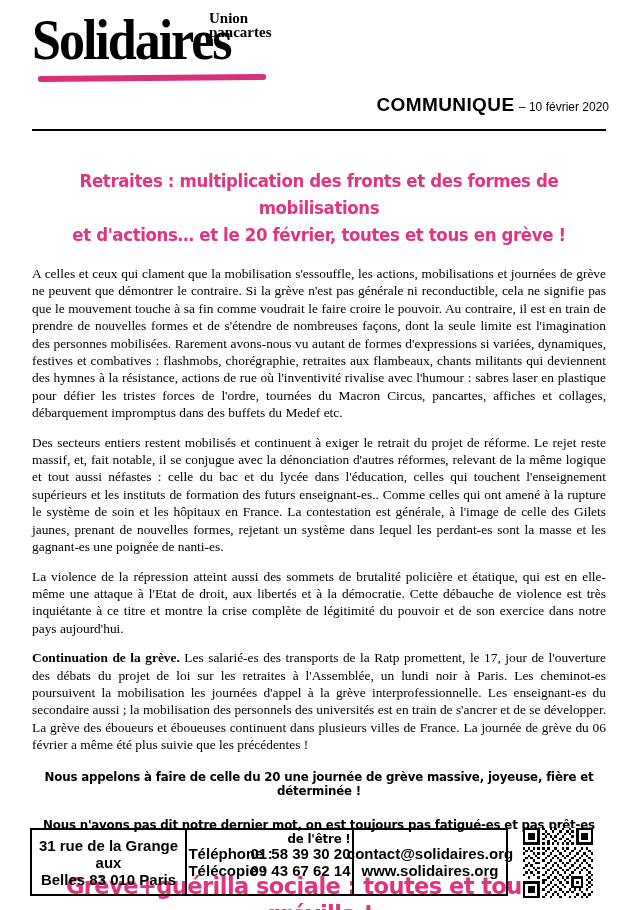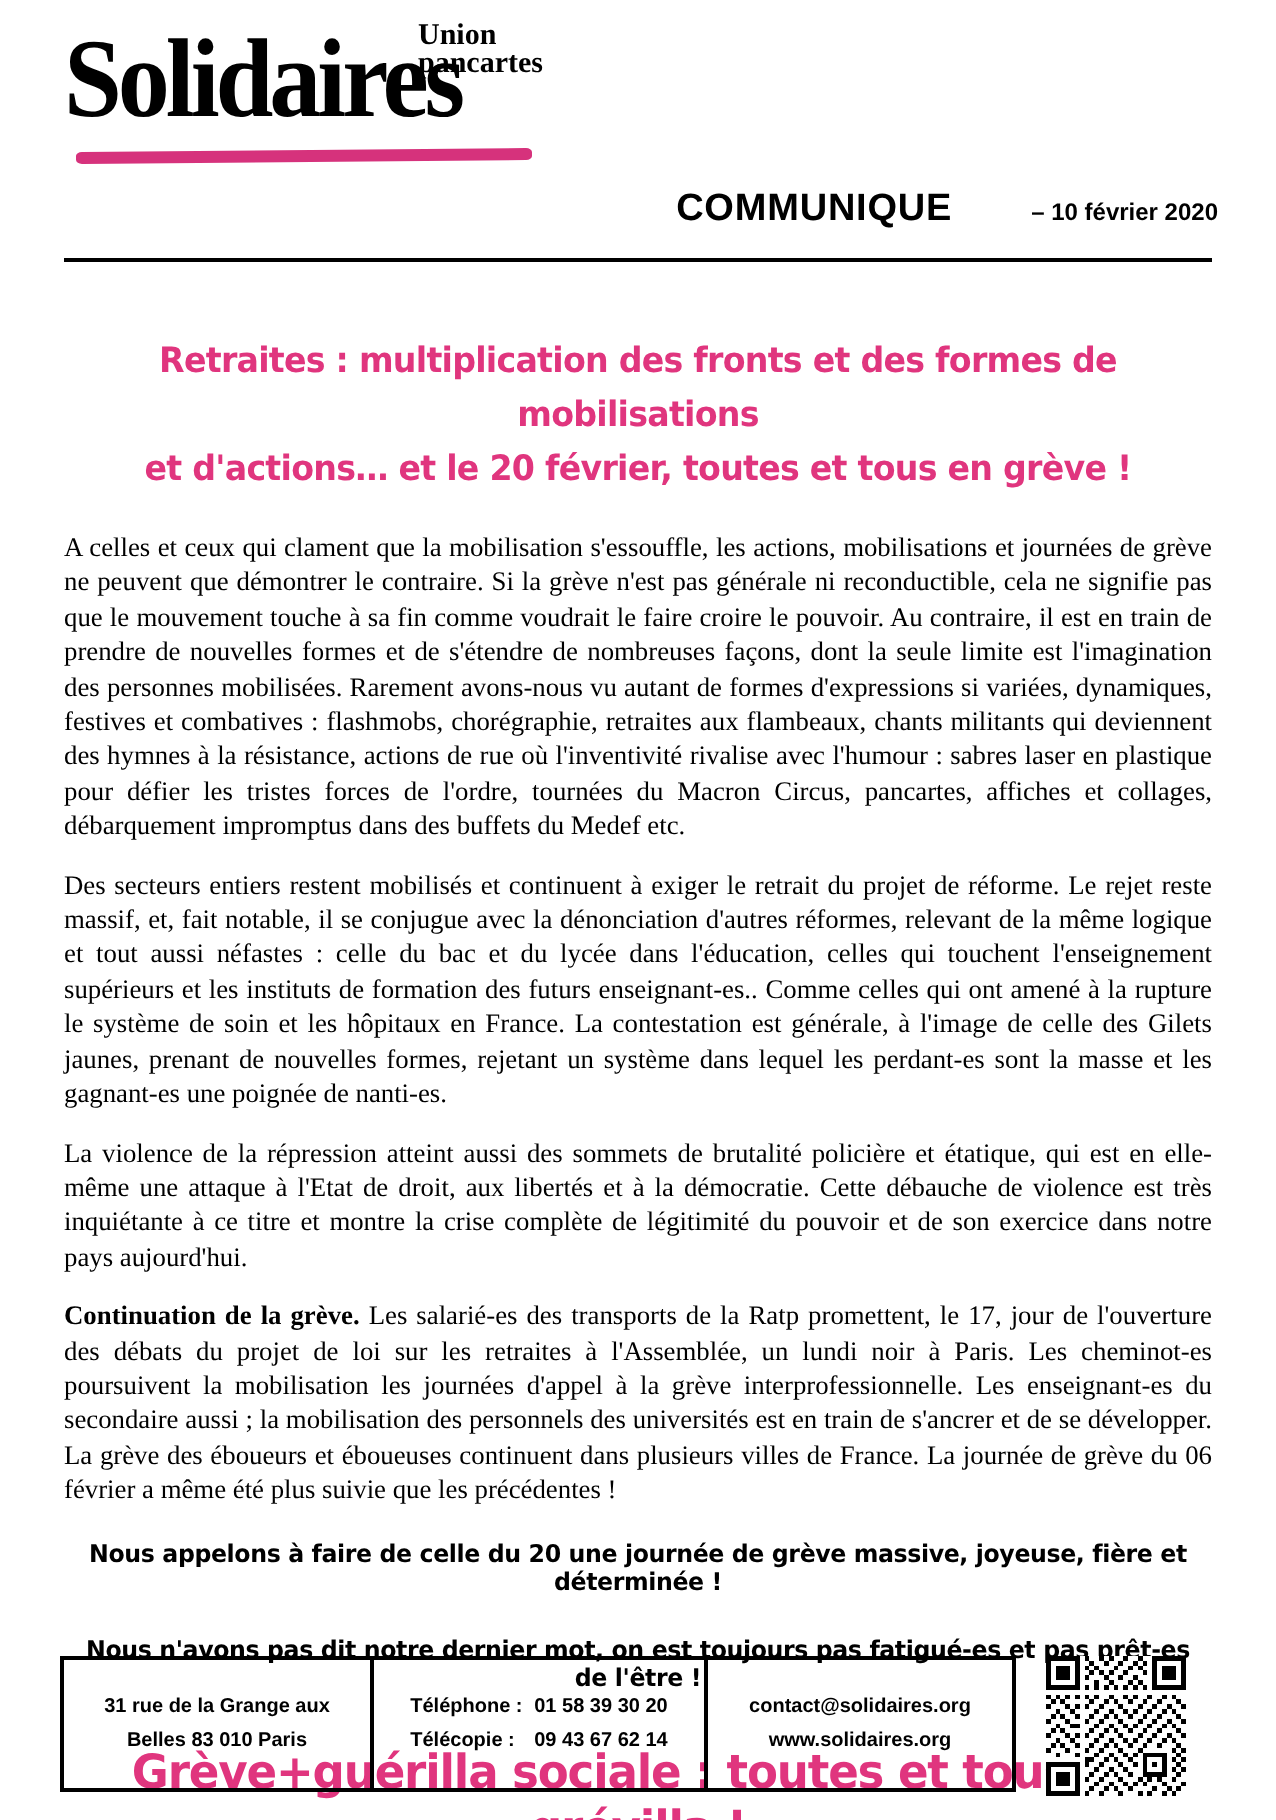--- a/index.html
+++ b/index.html
@@ -69,23 +69,22 @@
     top: 94px;
     font-family: "Liberation Sans", "DejaVu Sans", sans-serif;
     white-space: nowrap;
   }
   .communique .main {
     font-weight: bold;
     font-size: 19px;
     letter-spacing: 0.4px;
   }
   .communique .date {
-    font-weight: bold;
+    font-weight: normal;
     font-size: 12px;
-    margin-left: 35px;
   }
   .header-rule {
     position: absolute;
     left: 32px;
     top: 129px;
     width: 574px;
     height: 2px;
     background: #000;
   }
 
@@ -160,21 +159,21 @@
     display: flex;
   }
   .fcell {
     flex: 0 0 auto;
     display: flex;
     flex-direction: column;
     justify-content: center;
     align-items: center;
     font-family: "Liberation Sans", "DejaVu Sans", sans-serif;
     font-weight: bold;
-    font-size: 10px;
+    font-size: 15px;
     line-height: 17px;
     text-align: center;
     box-sizing: border-box;
   }
   .fcell-1 { width: 155px; border-right: 2px solid #000; }
   .fcell-2 { width: 167px; border-right: 2px solid #000; }
   .fcell-3 { width: 152px; }
   .fcell .row { display: flex; white-space: nowrap; }
   .fcell .lbl { width: 62px; text-align: left; }
   .fcell .val { text-align: center; }

